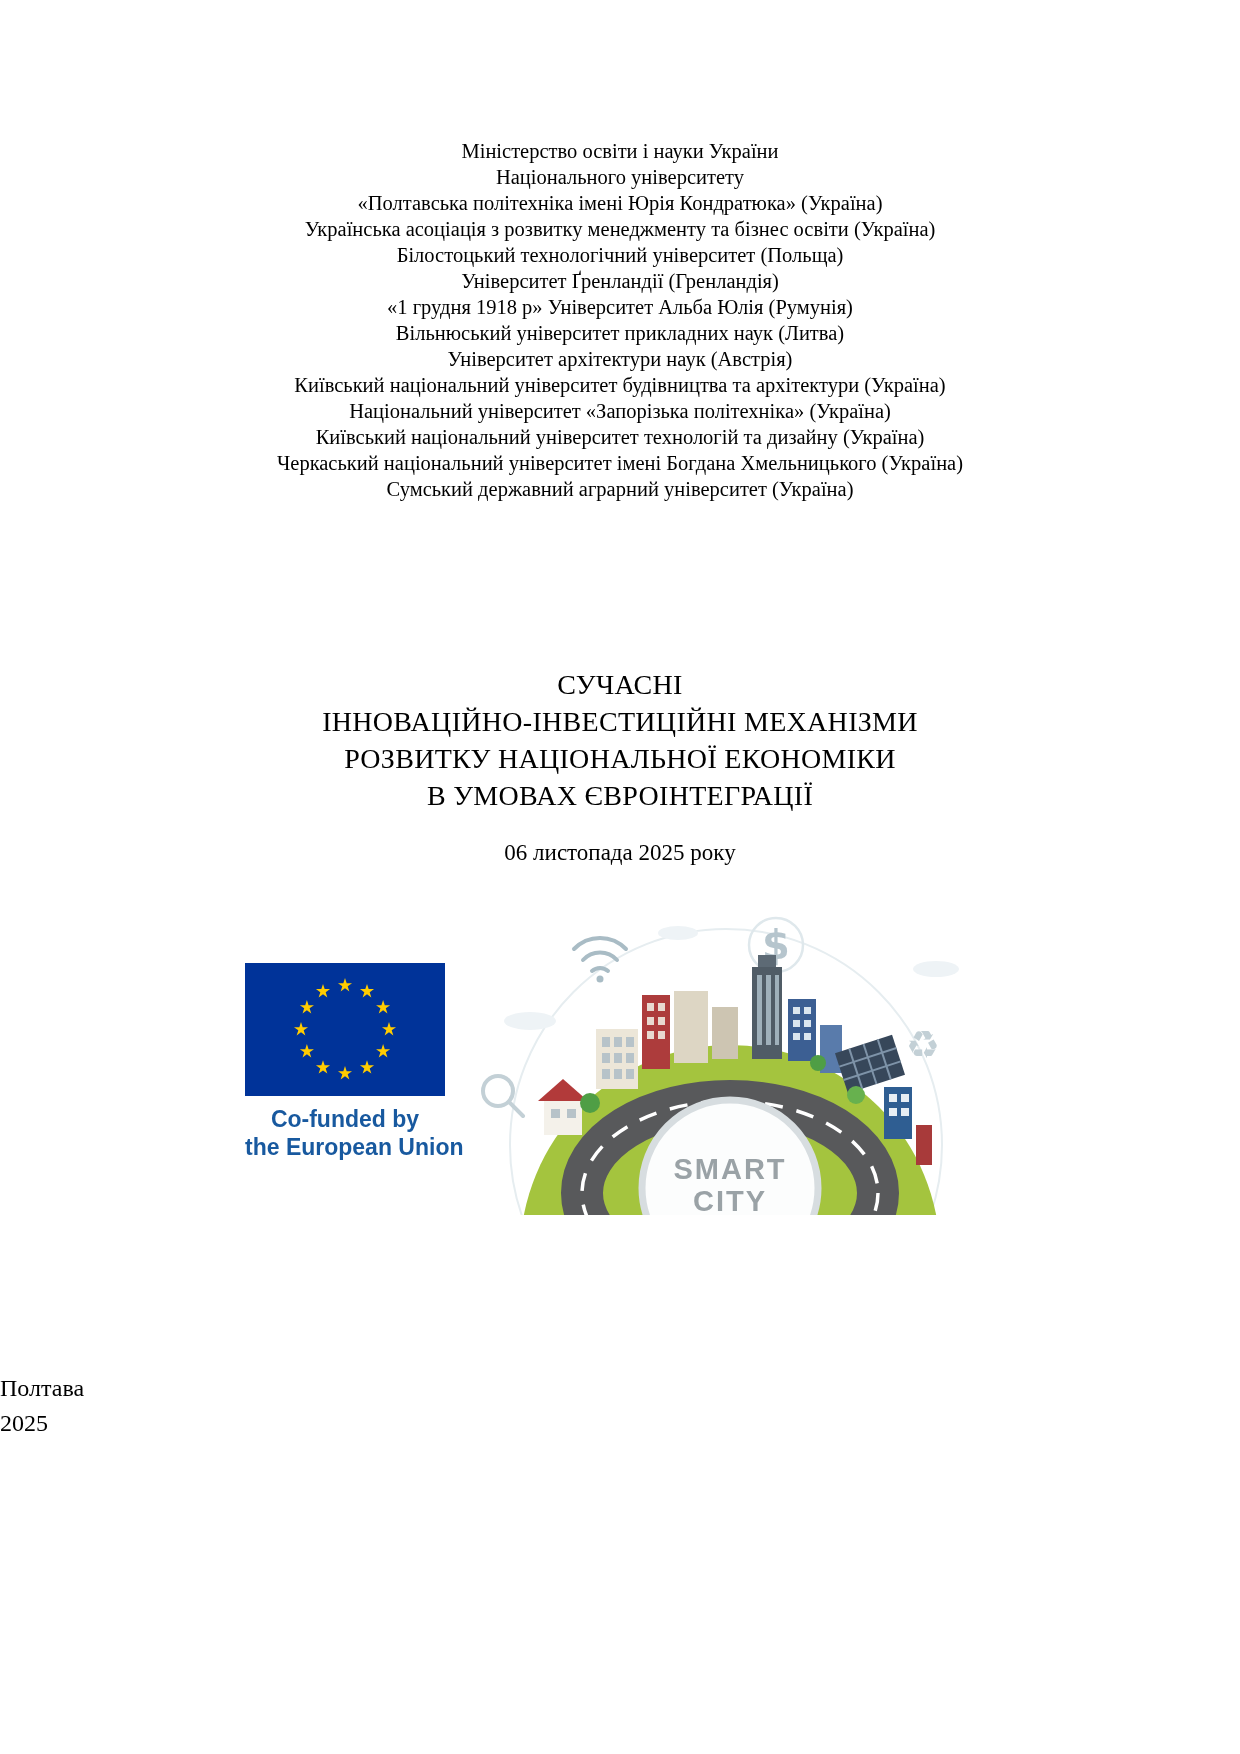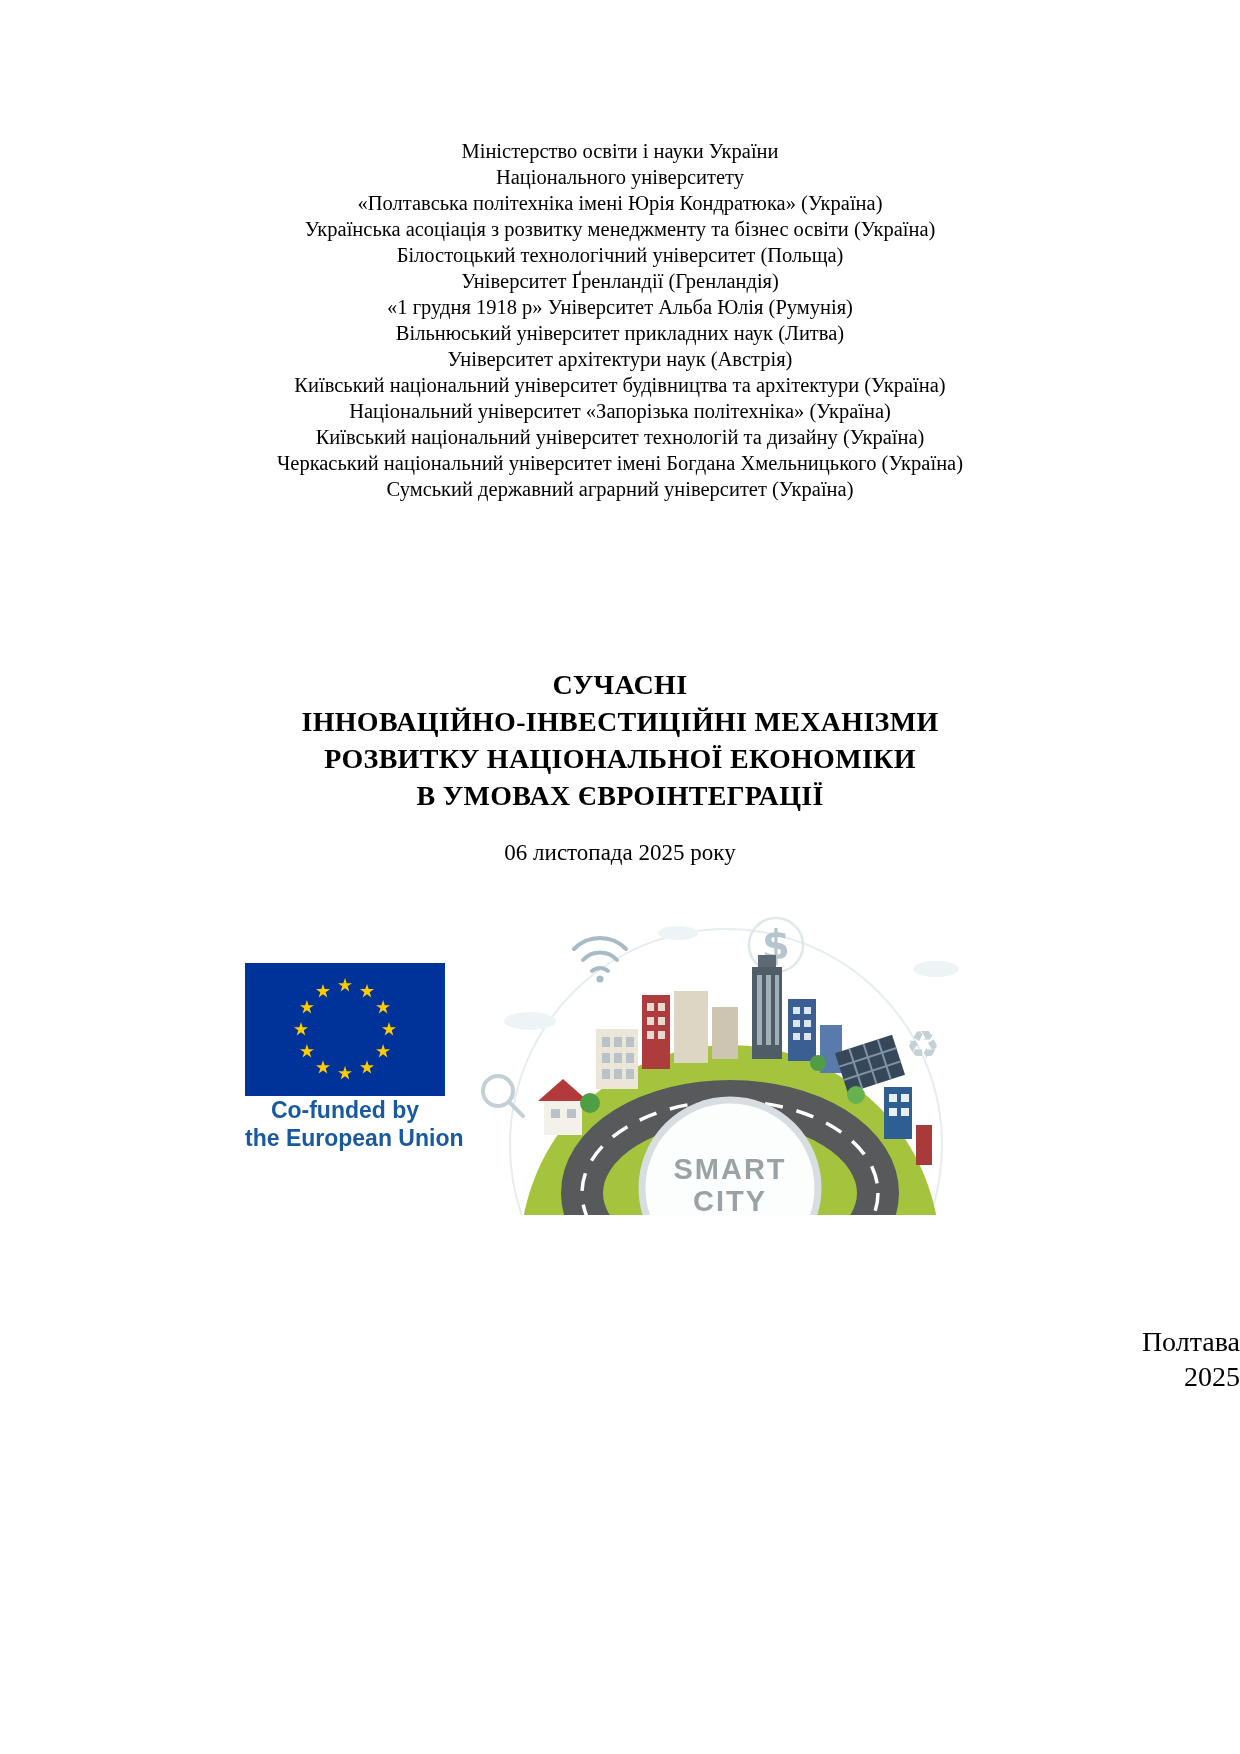--- a/index.html
+++ b/index.html
@@ -15,52 +15,52 @@
     padding-left:18px;
   }
   .institutions {
     position:absolute; top:138px; left:55px; right:55px;
     text-align:center;
     font-size:20.5px; line-height:26px;
   }
   .title-block {
     position:absolute; top:666px; left:60px; right:60px;
     text-align:center;
-    font-weight:bold;
+    font-weight:normal;
     font-size:28px; line-height:37px;
     letter-spacing:0.3px;
   }
   .date-line {
     position:absolute; top:840px; left:0; width:100%;
     text-align:center;
     font-weight:normal;
     font-size:23px;
   }
   .eu-block {
     position:absolute; left:245px; top:963px; width:200px;
     text-align:center;
   }
   .eu-flag { display:block; }
   .eu-caption {
-    margin-top:0;
+    margin-top:9px;
     font-family:"Liberation Sans", sans-serif;
     font-weight:bold;
     font-size:23px; line-height:28px;
     color:#18599f;
     white-space:nowrap;
   }
   .illustration {
     position:absolute; left:468px; top:903px;
     width:516px; height:312px;
     overflow:hidden;
   }
   .footer {
-    position:absolute; top:1324px; left:0; width:100%;
-    text-align:right;
-    font-size:28px; line-height:35px;
+    position:absolute; top:1371px; left:0; width:100%;
+    text-align:left;
+    font-size:24px; line-height:35px;
   }
   .smart-text {
     font-family:"Liberation Sans", sans-serif;
     font-weight:600;
     letter-spacing:2px;
   }
 </style>
 </head>
 <body>
 

